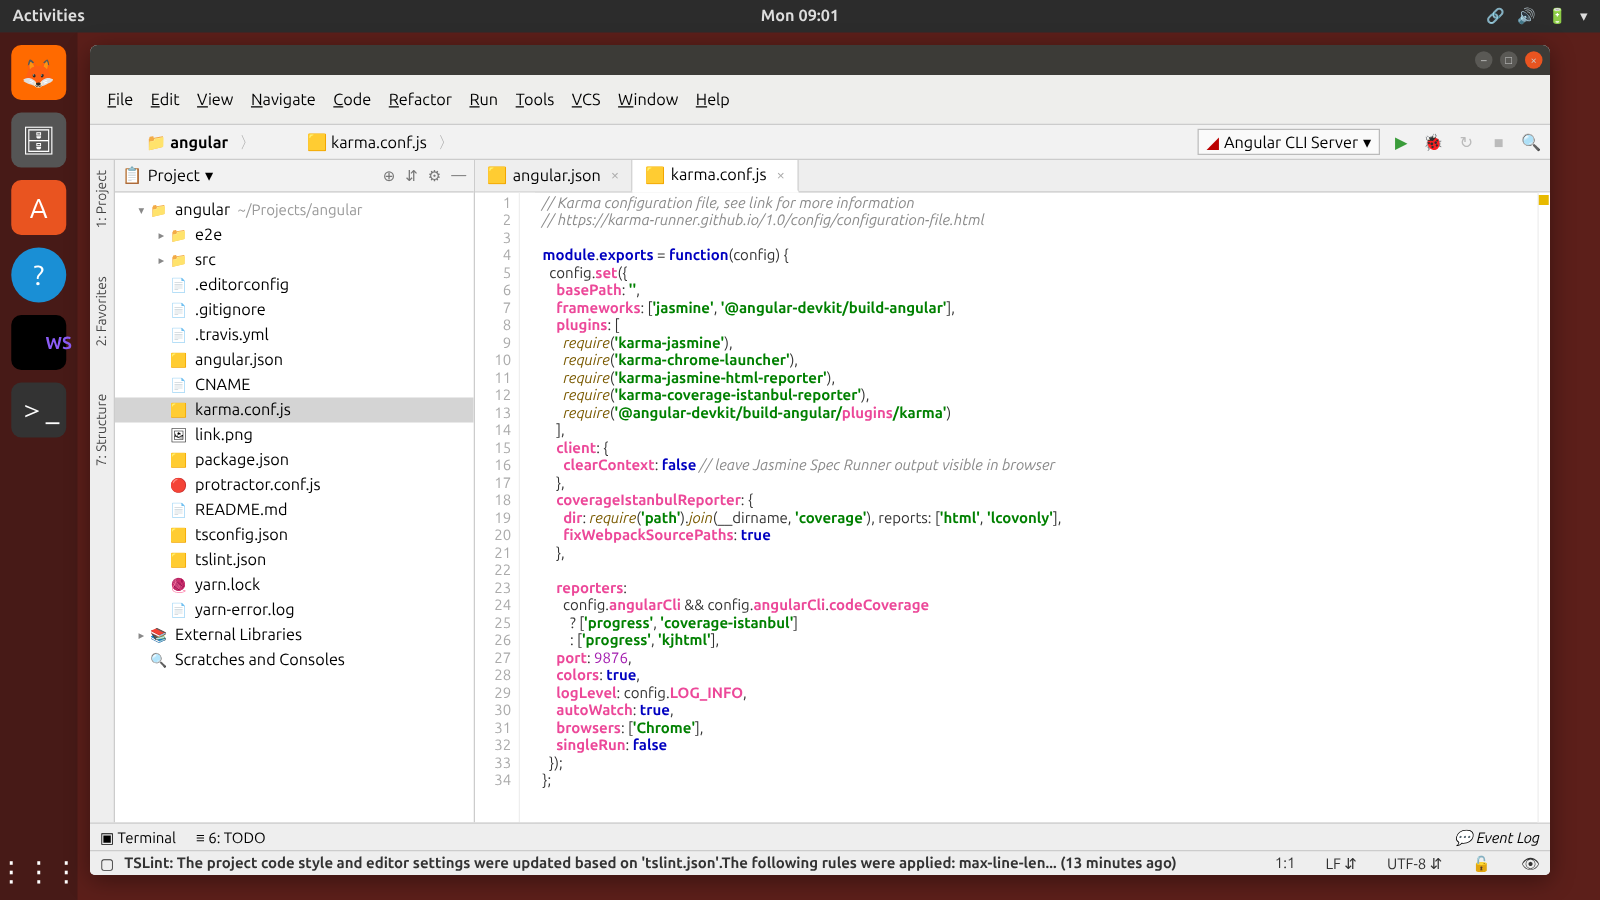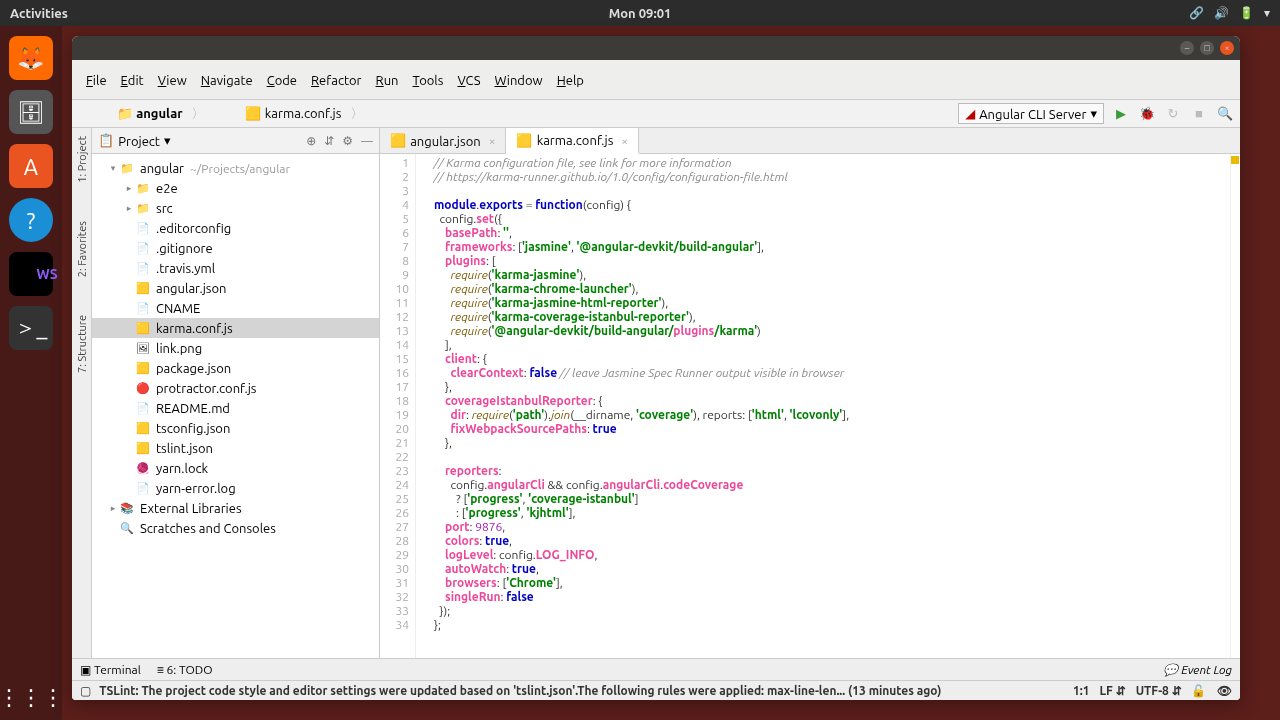--- a/index.html
+++ b/index.html
@@ -87,21 +87,21 @@
 .right-marker .warn { position: absolute; top: 2px; right: 1px; width: 8px; height: 8px; background: #e8ba00; }
 
 
 .bottom-tools { height: 22px; background: #eee; border-top: 1px solid #ccc; display: flex; align-items: center; padding: 0 8px; font-size: 12px; justify-content: space-between; }
 .bottom-tools .left { display: flex; gap: 16px; }
 .bottom-tools .right { display: flex; gap: 8px; align-items: center; font-style: italic; }
 
 
 .status-bar { height: 20px; background: #eee; border-top: 1px solid #ccc; display: flex; align-items: center; padding: 0 8px; font-size: 12px; color: #333; justify-content: space-between; gap: 8px; }
 .status-bar .msg { flex: 1; overflow: hidden; text-overflow: ellipsis; white-space: nowrap; font-weight: bold; }
-.status-bar .right { display: flex; gap: 10px; align-items: center; font-weight: bold; }
+.status-bar .right { display: flex; gap: 24px; align-items: center; }
 </style>
 </head>
 <body>
 
 <div class="ubuntu-topbar">
   <div class="left">Activities</div>
   <div class="center">Mon 09:01</div>
   <div class="right">
     <span>🔗</span>
     <span>🔊</span>

